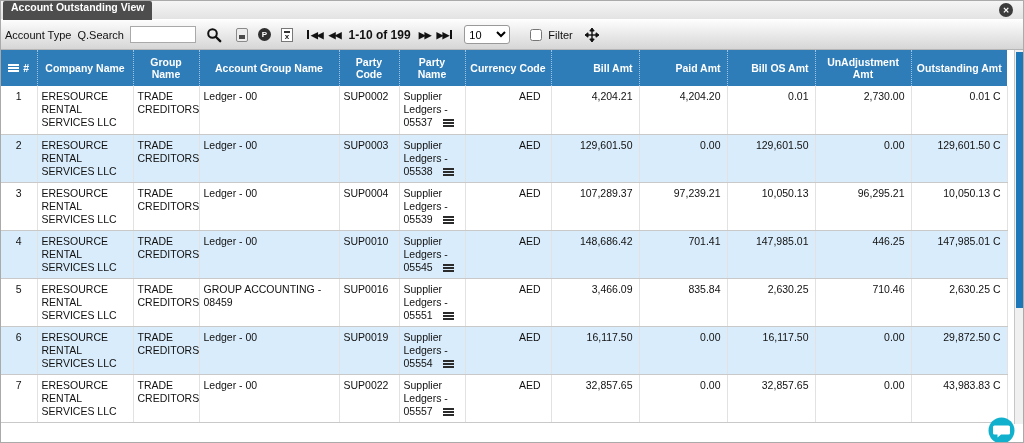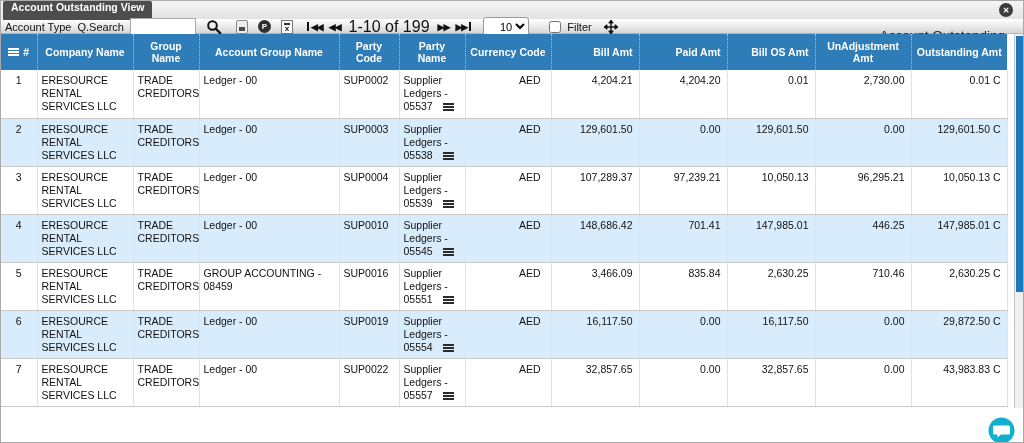--- a/index.html
+++ b/index.html
@@ -11,36 +11,36 @@
   .tab { position:absolute; left:2px; top:0; height:19px; display:inline-flex; align-items:center; gap:6px;
          background:#4d4d4d; color:#fff; padding:0 8px; font-size:10.5px; font-weight:bold; border-radius:2px 2px 0 0;flex-direction:column; }
   .tab .star { color:#fff; font-size:10px; }
   .tab-close { display:inline-flex; align-items:center; justify-content:center; width:12px; height:12px;
                border-radius:50%; background:#c2c2c2; color:#333; font-size:8px; font-weight:bold; cursor:pointer; }
   .win-close { position:absolute; right:10px; top:2px; width:14px; height:14px; border-radius:50%;
                background:#3c3c3c; color:#fff; font-size:8px; font-weight:bold; display:inline-flex;
                align-items:center; justify-content:center; cursor:pointer; }
 
   
-  .toolbar { position:relative; height:14px; background:linear-gradient(#fdfdfd,#d6d6d6);
+  .toolbar { position:relative; height:30px; background:linear-gradient(#fdfdfd,#d6d6d6);
              border-bottom:1px solid #b5b5b5; display:flex; align-items:center; padding:0 4px; gap:6px; font-size:11px; color:#111; }
   .lbl { white-space:nowrap; }
   select.acct { height:19px; width:138px; font-size:11px; border:1.5px solid #222; border-radius:3px; background:#fff; padding:0 2px; }
   input.qsearch { height:17px; width:66px; border:1px solid #a9a9a9; background:#fff; font-size:11px; padding:0 3px; }
   .tbtn { display:inline-flex; align-items:center; justify-content:center; cursor:pointer; background:none; border:none; padding:0; }
   .ico-doc { width:12px; height:14px; border:1px solid #8a8a8a; border-radius:2px; background:#ececec; position:relative; }
   .ico-doc::after { content:""; position:absolute; left:2px; right:2px; bottom:2px; height:4px; background:#4a4a4a; }
   .ico-p { width:13px; height:13px; border-radius:50%; background:#2f2f2f; color:#fff; font-size:8px; font-weight:bold;
            display:inline-flex; align-items:center; justify-content:center; }
   .ico-xl { width:12px; height:14px; border:1px solid #777; background:#fff; position:relative; font-size:8px; font-weight:bold;
             color:#222; display:inline-flex; align-items:flex-end; justify-content:center; }
   .ico-xl::before { content:""; position:absolute; top:2px; left:2px; right:2px; height:2px; background:#333; }
   .pg { display:inline-flex; align-items:center; gap:2px; font-size:9px; letter-spacing:-1px; color:#111; font-weight:bold; cursor:pointer; }
   .pg .bar { width:2px; height:9px; background:#111; }
-  .pg-text { font-size:16px; letter-spacing:0; color:#111; white-space:nowrap; margin:0 2px; }
+  .pg-text { font-size:12px; letter-spacing:0; color:#111; white-space:nowrap; margin:0 2px;font-weight:bold; }
   select.psize { height:19px; width:46px; font-size:11px; border:1px solid #999; border-radius:3px; background:#fff; }
   .filter-box { width:12px; height:12px; margin-left:14px; }
   .title { position:absolute; right:18px; top:0; height:30px; display:flex; align-items:center; font-size:13.5px; color:#222; }
 
   
   .grid-wrap { position:relative; height:393px; background:#fff; }
   table { border-collapse:collapse; table-layout:fixed; width:1006px; }
   thead th { height:36px; background:#2e7cb8; color:#fff; font-size:10.5px; font-weight:bold;
              padding:0 4px; border-right:1px dotted rgba(255,255,255,.55); vertical-align:middle; text-align:center; cursor:pointer; }
   thead th.h-right { text-align:right; padding-right:6px; }
@@ -106,39 +106,38 @@
       </span>
     <span class="pg-text">1-10 of 199</span>
     <span class="pg">
         <span>▶▶</span>
       </span>
     <span class="pg">
         <span>▶▶</span>
         <span class="bar"></span>
       </span>
 
-    <select class="psize" style="margin-left:6px;text-align:right;">
+    <select class="psize" style="margin-left:6px;">
       <option>10</option>
     </select>
 
     <input type="checkbox" class="filter-box" style="">
     <span class="lbl">Filter</span>
 
     <button class="tbtn" style="margin-left:6px;">
       <svg width="14" height="14" viewBox="0 0 14 14" fill="#111" stroke="#111">
         <line x1="7" y1="2.5" x2="7" y2="11.5" stroke-width="1.4"></line>
           <line x1="2.5" y1="7" x2="11.5" y2="7" stroke-width="1.4"></line>
         <path d="M7 0 L9.2 3 L4.8 3 Z"></path>
           <path d="M7 14 L9.2 11 L4.8 11 Z"></path>
         <path d="M0 7 L3 4.8 L3 9.2 Z"></path>
           <path d="M14 7 L11 4.8 L11 9.2 Z"></path>
       </svg>
     </button>
 
-    <span class="title">Account Outstanding</span>
   </div>
 
   <div class="grid-wrap">
     <table>
       <colgroup>
         <col style="width:36px">
           <col style="width:96px">
           <col style="width:66px">
           <col style="width:140px">
         <col style="width:60px">

